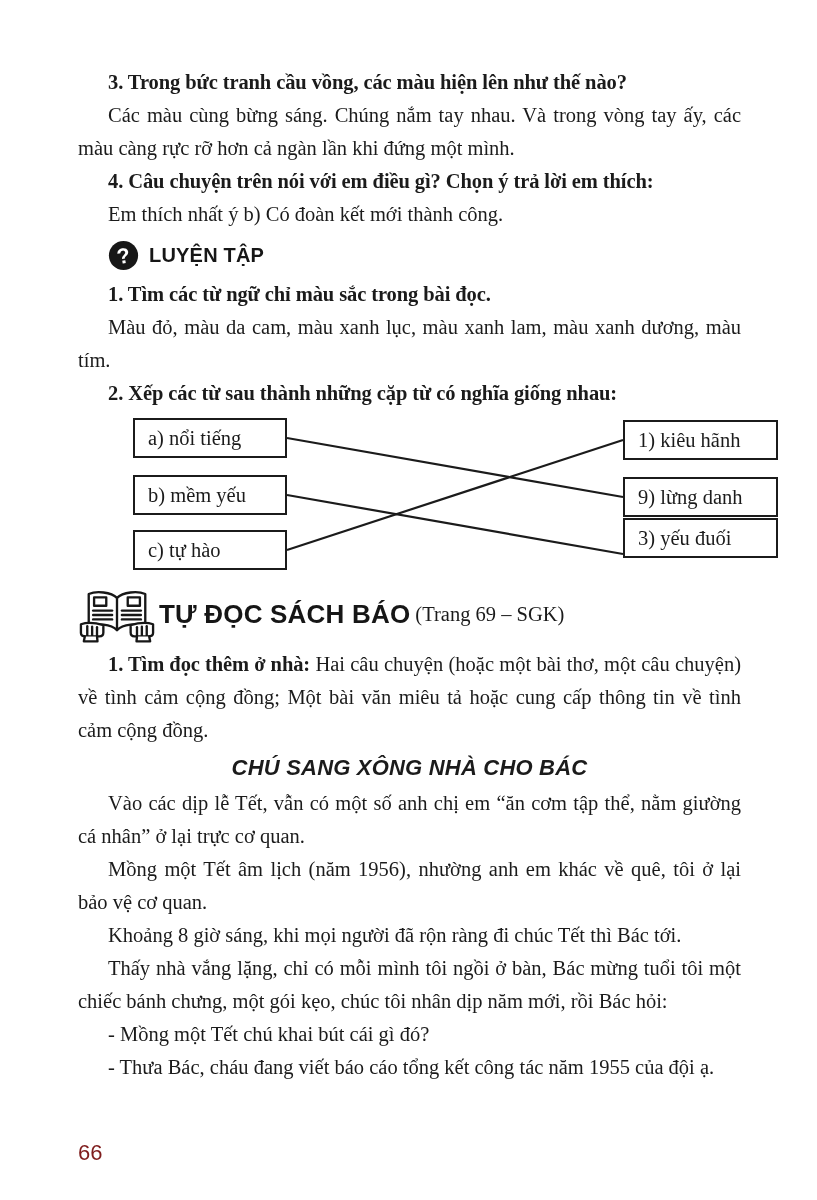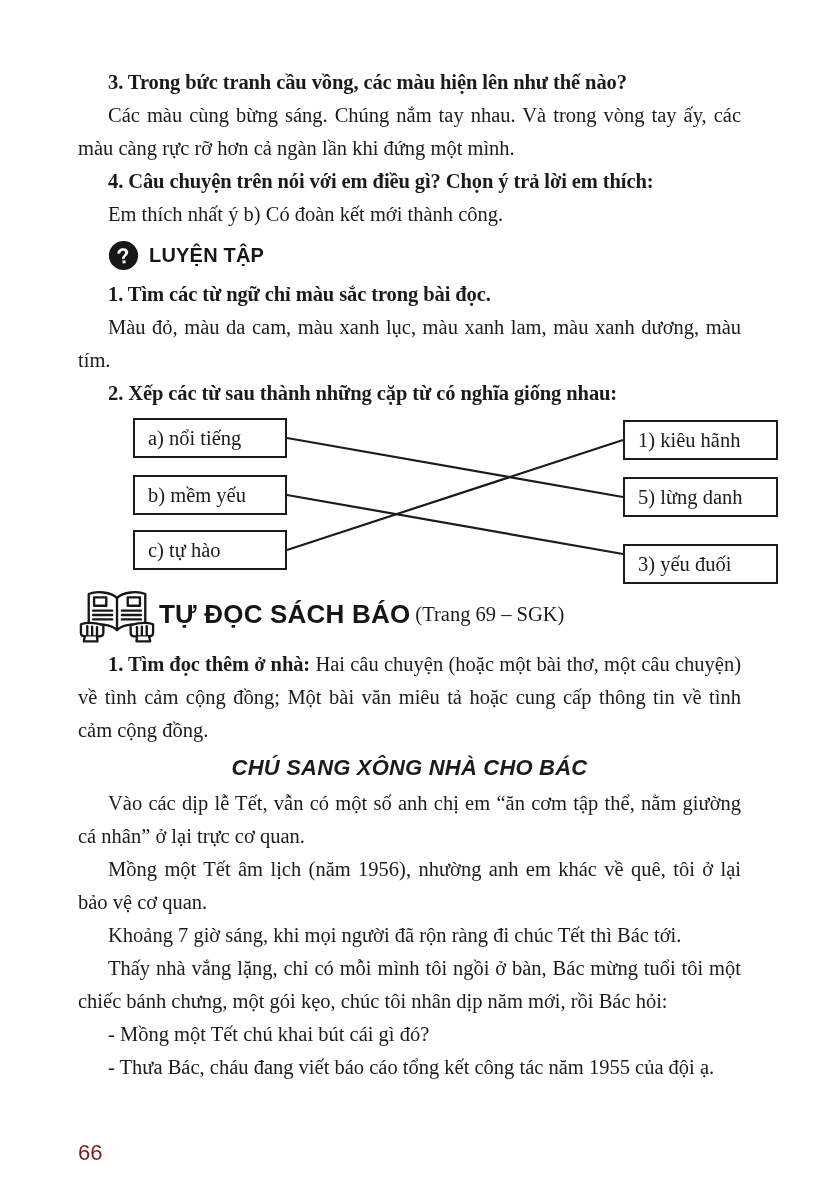--- a/index.html
+++ b/index.html
@@ -81,23 +81,23 @@
     <div class="mbox" style="top:0px">
         <span>a) nổi tiếng</span>
       </div>
     <div class="mbox" style="top:112px">
         <span>c) tự hào</span>
       </div>
     <div class="mbox r" style="top:2px">
         <span>1) kiêu hãnh</span>
       </div>
     <div class="mbox r" style="top:59px">
-        <span>5) lừng danh</span>
+        <span>9) lừng danh</span>
       </div>
-    <div class="mbox r" style="top:126px">
+    <div class="mbox r" style="top:100px">
         <span>3) yếu đuối</span>
       </div>
   </div>
 
   <div class="reading-header">
     <span class="book-icon">
       <svg width="78" height="57" viewBox="0 0 80 58" fill="none" stroke="#171717" stroke-width="2.4" stroke-linejoin="round" stroke-linecap="round">
         <path d="M40 12 C34 6 19 4.5 11 8 L11 41 C19 37.5 34 39 40 45 C46 39 61 37.5 69 41 L69 8 C61 4.5 46 6 40 12 Z" fill="#ffffff"></path>
         <line x1="40" y1="12" x2="40" y2="45"></line>
         <rect x="16.5" y="11.5" width="12.5" height="8.5" fill="#ffffff"></rect>
@@ -123,19 +123,19 @@
     <span class="section-title">TỰ ĐỌC SÁCH BÁO</span>
     <span class="section-sub">(Trang 69 – SGK)</span>
   </div>
 
   <p class="body"><b>1. Tìm đọc thêm ở nhà:</b><span> Hai câu chuyện (hoặc một bài thơ, một câu chuyện) về tình cảm cộng đồng; Một bài văn miêu tả hoặc cung cấp thông tin về tình cảm cộng đồng.</span></p>
 
   <p class="story-title">CHÚ SANG XÔNG NHÀ CHO BÁC</p>
 
   <p class="body">Vào các dịp lễ Tết, vẫn có một số anh chị em “ăn cơm tập thể, nằm giường cá nhân” ở lại trực cơ quan.</p>
   <p class="body">Mồng một Tết âm lịch (năm 1956), nhường anh em khác về quê, tôi ở lại bảo vệ cơ quan.</p>
-  <p class="body">Khoảng 7 giờ sáng, khi mọi người đã rộn ràng đi chúc Tết thì Bác tới.</p>
+  <p class="body">Khoảng 8 giờ sáng, khi mọi người đã rộn ràng đi chúc Tết thì Bác tới.</p>
   <p class="body">Thấy nhà vắng lặng, chỉ có mỗi mình tôi ngồi ở bàn, Bác mừng tuổi tôi một chiếc bánh chưng, một gói kẹo, chúc tôi nhân dịp năm mới, rồi Bác hỏi:</p>
   <p class="body">- Mồng một Tết chú khai bút cái gì đó?</p>
   <p class="body">- Thưa Bác, cháu đang viết báo cáo tổng kết công tác năm 1955 của đội ạ.</p>
 
   <div class="page-number">66</div>
 </div>
 
 </body></html>

